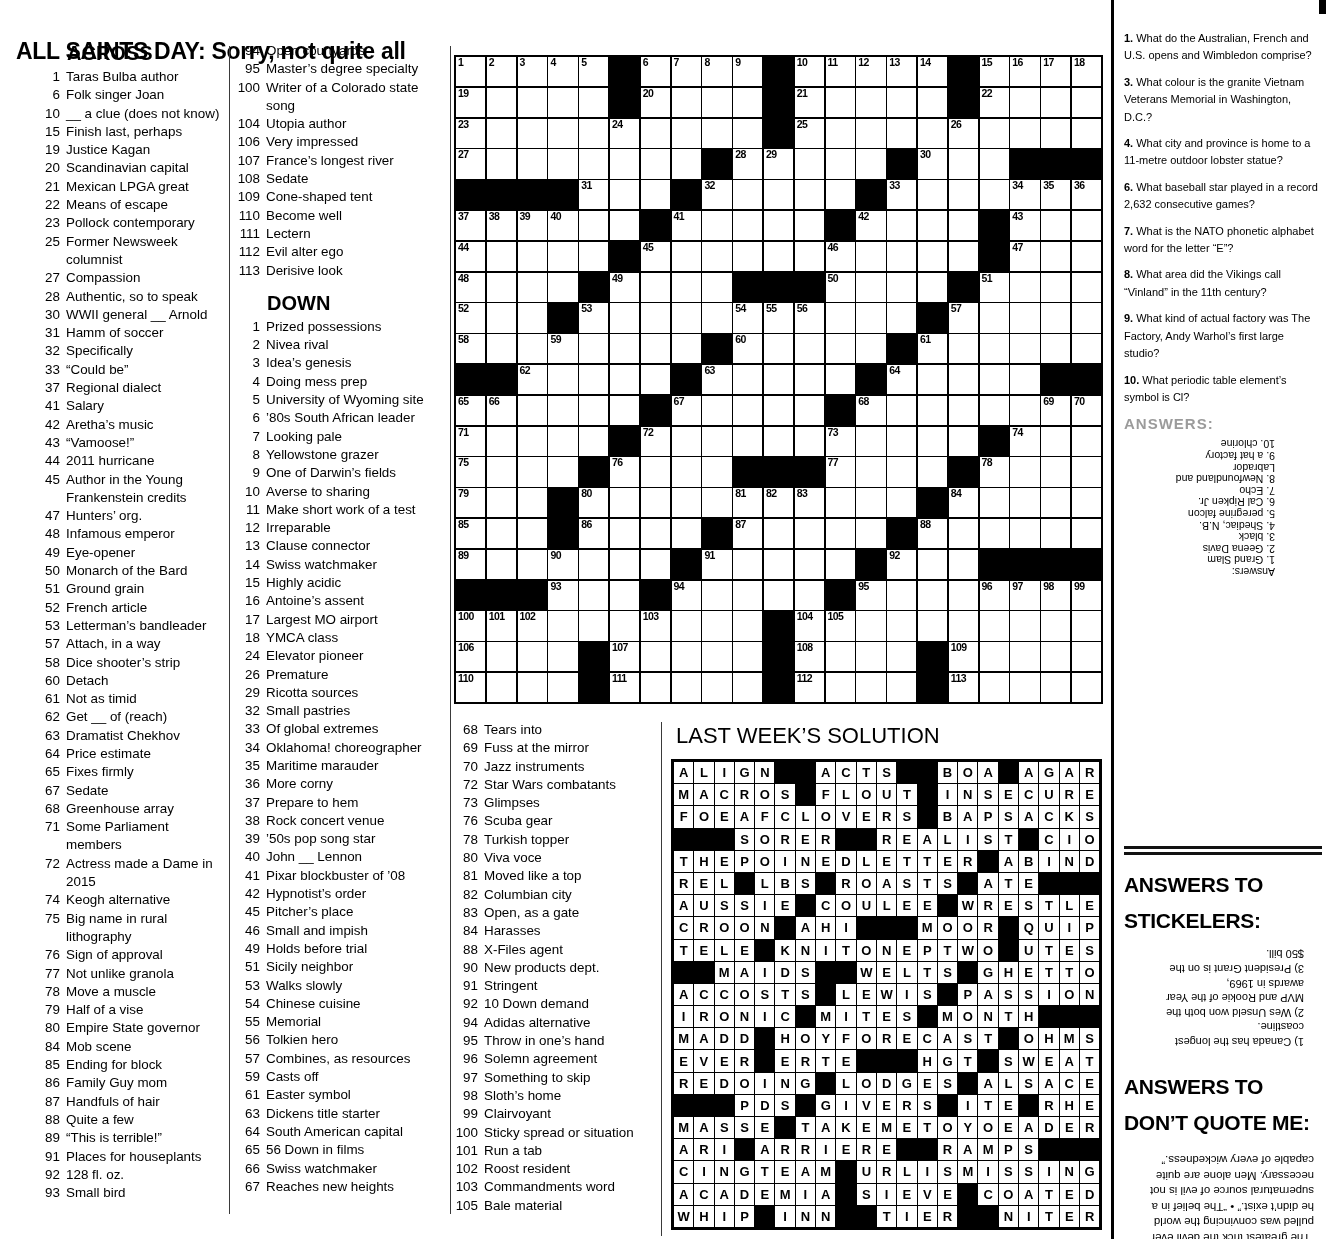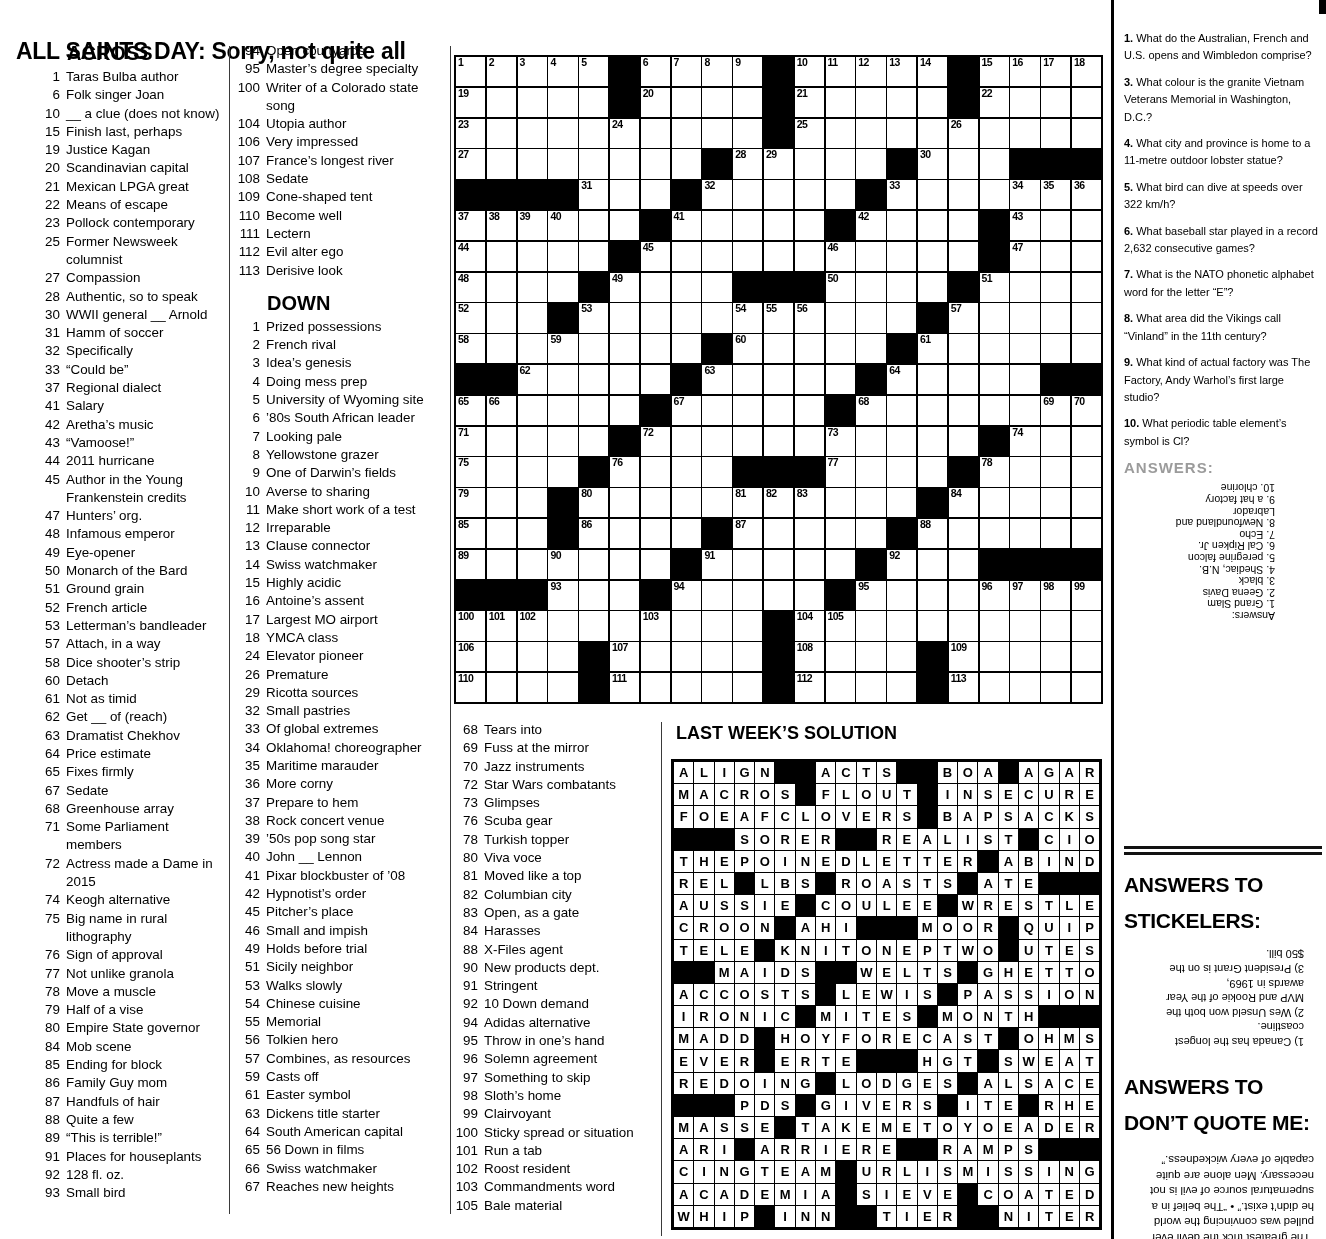--- a/index.html
+++ b/index.html
@@ -21,21 +21,21 @@
   .vr2{left:450px;top:46px;height:1168px;}
   .vr3{left:661px;top:722px;height:514px;}
   .sidebar-rule{position:absolute;left:1111px;top:0;width:2.5px;height:1239px;background:#000;}
   .corner-tick{position:absolute;left:1319px;top:0;width:7px;height:14px;background:#000;}
   
   .xgrid{position:absolute;left:454px;top:55px;display:grid;grid-template-columns:repeat(21,29.3px);grid-auto-rows:29.3px;gap:1.5px;background:#000;border:2.5px solid #000;width:-moz-fit-content;width:fit-content;}
   .xgrid .cell{background:#fff;position:relative;}
   .xgrid .cell.black{background:#000;}
   .xgrid .cn{position:absolute;top:0;left:2px;font-size:10.5px;font-weight:700;letter-spacing:-0.6px;line-height:11px;}
   
-  .sol-head{position:absolute;left:676px;top:723px;font-size:18px;font-weight:700;}
+  .sol-head{position:absolute;left:676px;top:723px;font-size:22px;font-weight:400;}
   .sgrid{position:absolute;left:671px;top:759px;display:grid;grid-template-columns:repeat(21,19.3px);grid-auto-rows:21.2px;gap:1px;background:#000;border:3px solid #000;width:-moz-fit-content;width:fit-content;}
   .sgrid .scell{background:#fff;display:flex;align-items:center;justify-content:center;font-size:13px;font-weight:700;}
   .sgrid .scell.black{background:#000;}
   
   .sidebar{position:absolute;left:1124px;top:30px;width:196px;}
   .q{font-size:11px;line-height:17.4px;margin-bottom:9px;}
   .q .qn{font-weight:800;}
   .answers-head{color:#9b9b9b;font-weight:800;font-size:15px;letter-spacing:1px;margin:8px 0 6px;}
   .flipped{transform:rotate(180deg);}
   .trivia-answers{font-size:10.5px;line-height:11.6px;padding-left:45px;}
@@ -339,21 +339,21 @@
       </div>
     </div>
   <div class="list-head down-head">DOWN</div>
   <div id="down1">
       <div class="clue">
         <span class="n">1</span>
         <span class="t">Prized possessions</span>
       </div>
       <div class="clue">
         <span class="n">2</span>
-        <span class="t">French rival</span>
+        <span class="t">Nivea rival</span>
       </div>
       <div class="clue">
         <span class="n">3</span>
         <span class="t">Idea’s genesis</span>
       </div>
       <div class="clue">
         <span class="n">4</span>
         <span class="t">Doing mess prep</span>
       </div>
       <div class="clue">
@@ -1768,21 +1768,20 @@
   </div>
 
 <div class="sidebar-rule"></div>
 <div class="corner-tick"></div>
 
 <div class="sidebar">
   <div id="questions">
       <div class="q"><span class="qn">1. </span><span>What do the Australian, French and U.S. opens and Wimbledon comprise?</span></div>
       <div class="q"><span class="qn">3. </span><span>What colour is the granite Vietnam Veterans Memorial in Washington, D.C.?</span></div>
       <div class="q"><span class="qn">4. </span><span>What city and province is home to a 11-metre outdoor lobster statue?</span></div>
-      <div class="q"><span class="qn">5. </span><span>What bird can dive at speeds over 322 km/h?</span></div>
       <div class="q"><span class="qn">6. </span><span>What baseball star played in a record 2,632 consecutive games?</span></div>
       <div class="q"><span class="qn">7. </span><span>What is the NATO phonetic alphabet word for the letter “E”?</span></div>
       <div class="q"><span class="qn">8. </span><span>What area did the Vikings call “Vinland” in the 11th century?</span></div>
       <div class="q"><span class="qn">9. </span><span>What kind of actual factory was The Factory, Andy Warhol’s first large studio?</span></div>
       <div class="q"><span class="qn">10. </span><span>What periodic table element’s symbol is Cl?</span></div>
     </div>
   <div class="answers-head">ANSWERS:</div>
   <div class="flipped trivia-answers" id="trivia-answers">
       <div>Answers:</div>
       <div>1. Grand Slam</div>

